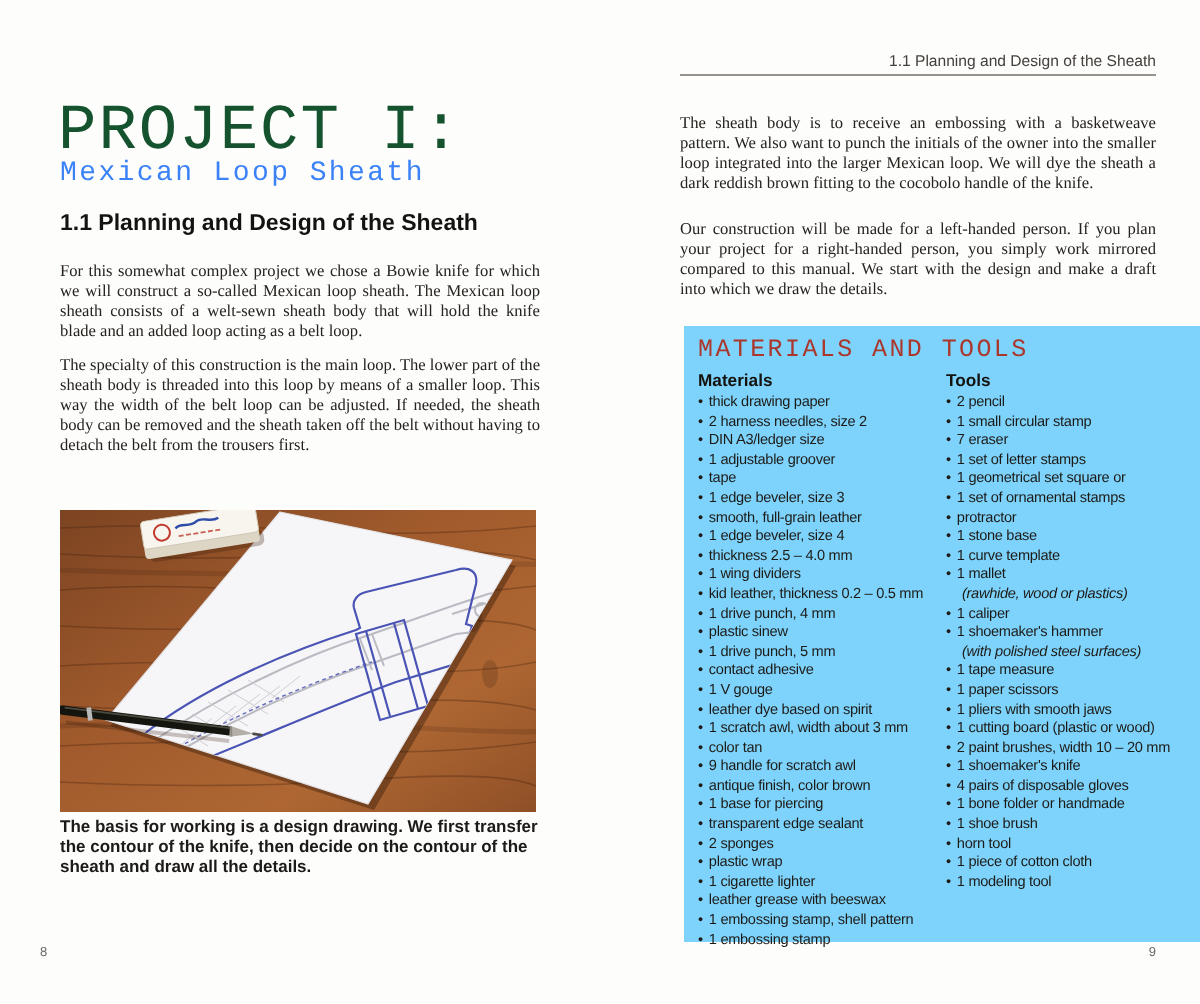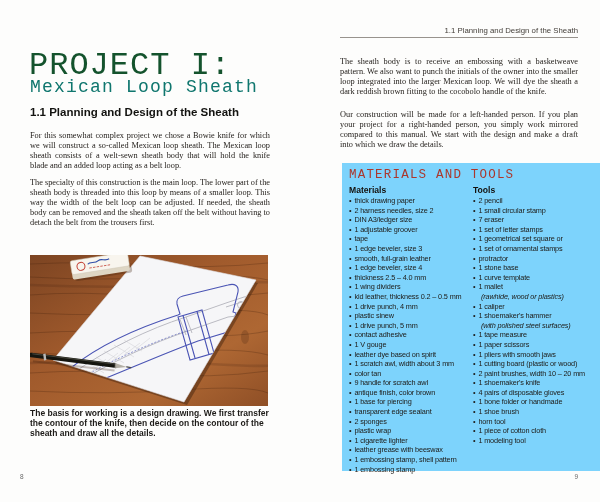--- a/index.html
+++ b/index.html
@@ -3,21 +3,21 @@
 <meta charset="utf-8">
 <style>
   html,body{margin:0;padding:0;}
   body{width:600px;height:502px;background:#ffffff;font-family:"Liberation Sans",sans-serif;}
   .spread{position:relative;width:600px;height:502px;background:#fdfdfc;overflow:hidden;}
 
   
   .project-title{position:absolute;left:29px;top:52px;font-family:"Liberation Mono",monospace;
     font-size:32px;line-height:27px;color:#14532d;letter-spacing:1px;white-space:nowrap;}
   .project-subtitle{position:absolute;left:30px;top:80px;font-family:"Liberation Mono",monospace;
-    font-size:18px;line-height:15px;color:#0f766e;letter-spacing:1.2px;white-space:nowrap;}
+    font-size:14px;line-height:15px;color:#3b82f6;letter-spacing:1.2px;white-space:nowrap;}
   .section-heading{position:absolute;left:30px;top:106px;width:245px;
     font-size:11.5px;line-height:13px;font-weight:bold;color:#131310;}
   .para{position:absolute;width:240px;font-family:"Liberation Serif",serif;
     font-size:8.3px;line-height:9.9px;text-align:justify;color:#26221e;}
   .para.lp1{left:30px;top:131px;}
   .para.lp2{left:30px;top:178px;}
   .photo{position:absolute;left:30px;top:255px;width:238px;height:151px;}
   .photo svg{display:block;}
   .caption{position:absolute;left:30px;top:408px;width:241px;
     font-size:8.5px;line-height:10.2px;font-weight:bold;color:#1d1b18;}

